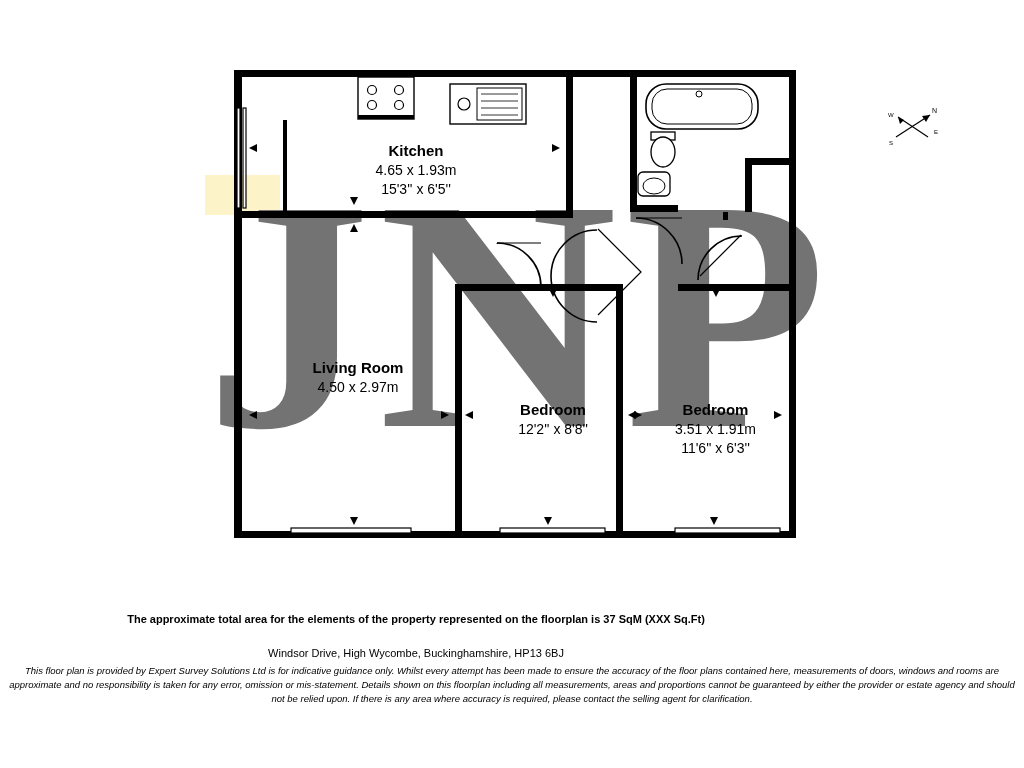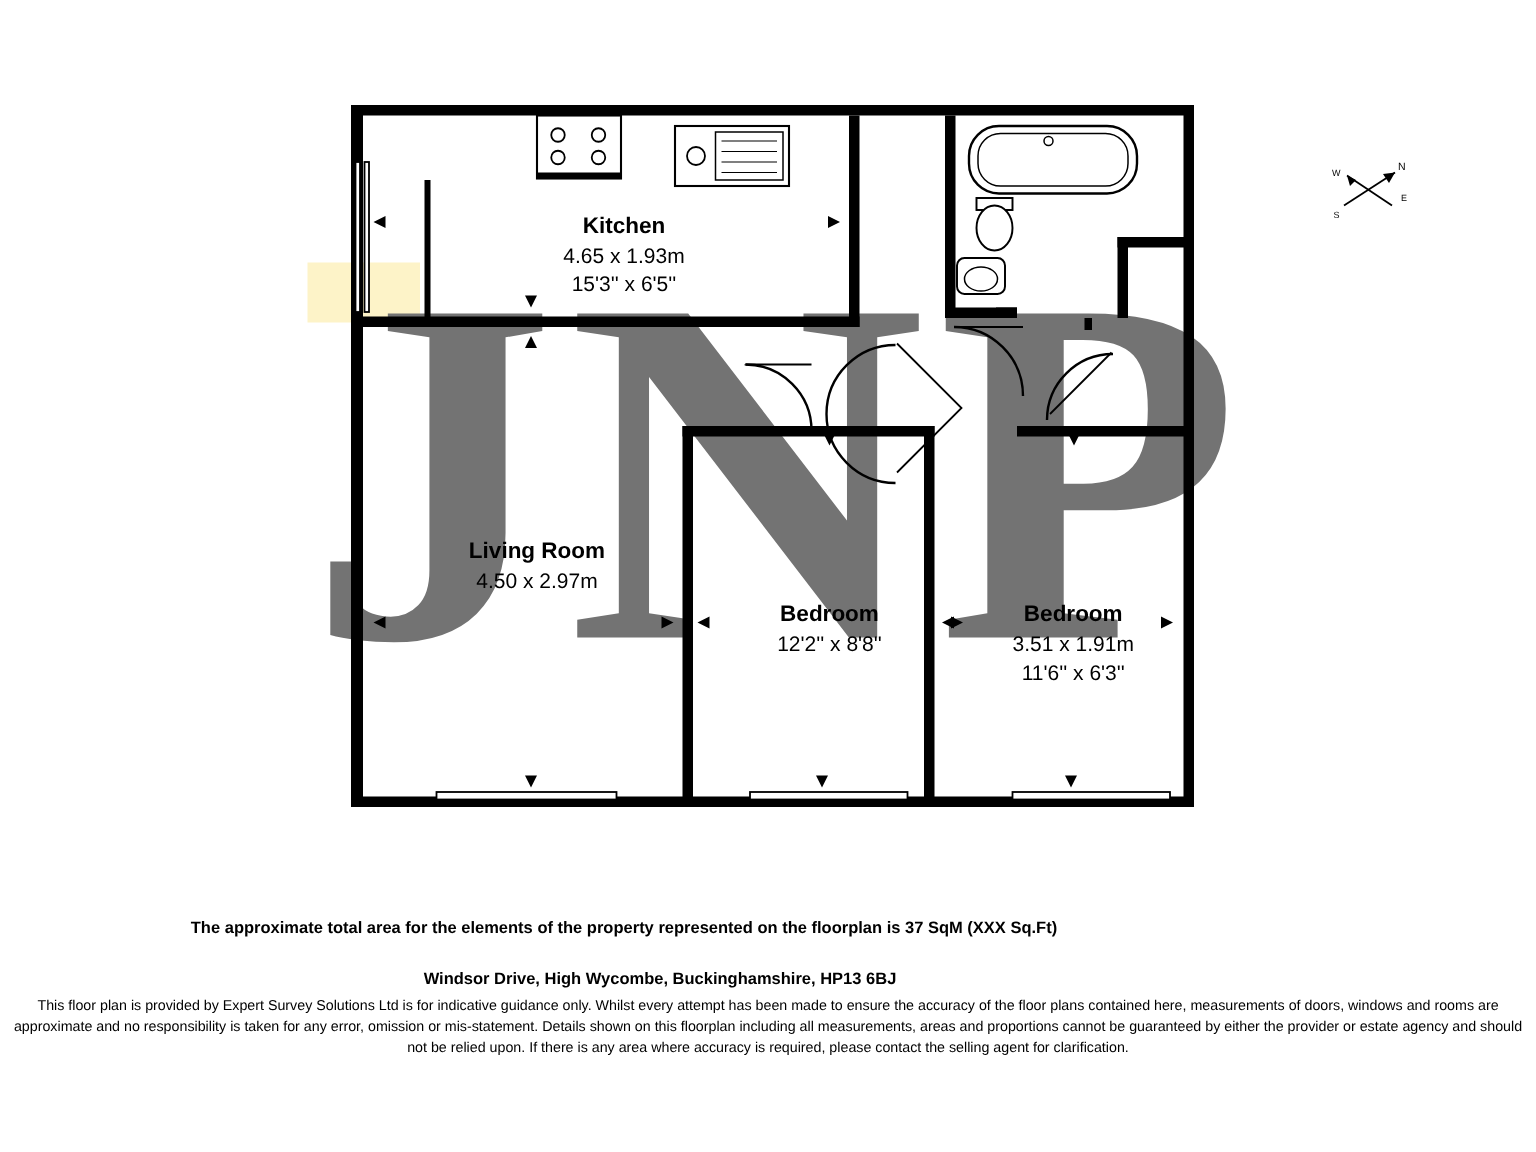--- a/index.html
+++ b/index.html
@@ -81,30 +81,30 @@
     z-index: 5;
   }
   #total-area-text {
     top: 613px;
     font-size: 11px;
     font-weight: 700;
   }
   #address-text {
     top: 647px;
     font-size: 11px;
-    font-weight: 700;
-    padding-left: 24px;
+    font-weight: 400;
   }
   #disclaimer-text {
     top: 664px;
     left: 4px;
     width: 1016px;
     font-size: 9.5px;
     line-height: 1.45;
     font-weight: 400;
+    font-style: italic;
   }
 
   
   #compass {
     position: absolute;
     left: 884px;
     top: 105px;
     width: 60px;
     height: 50px;
     z-index: 4;

